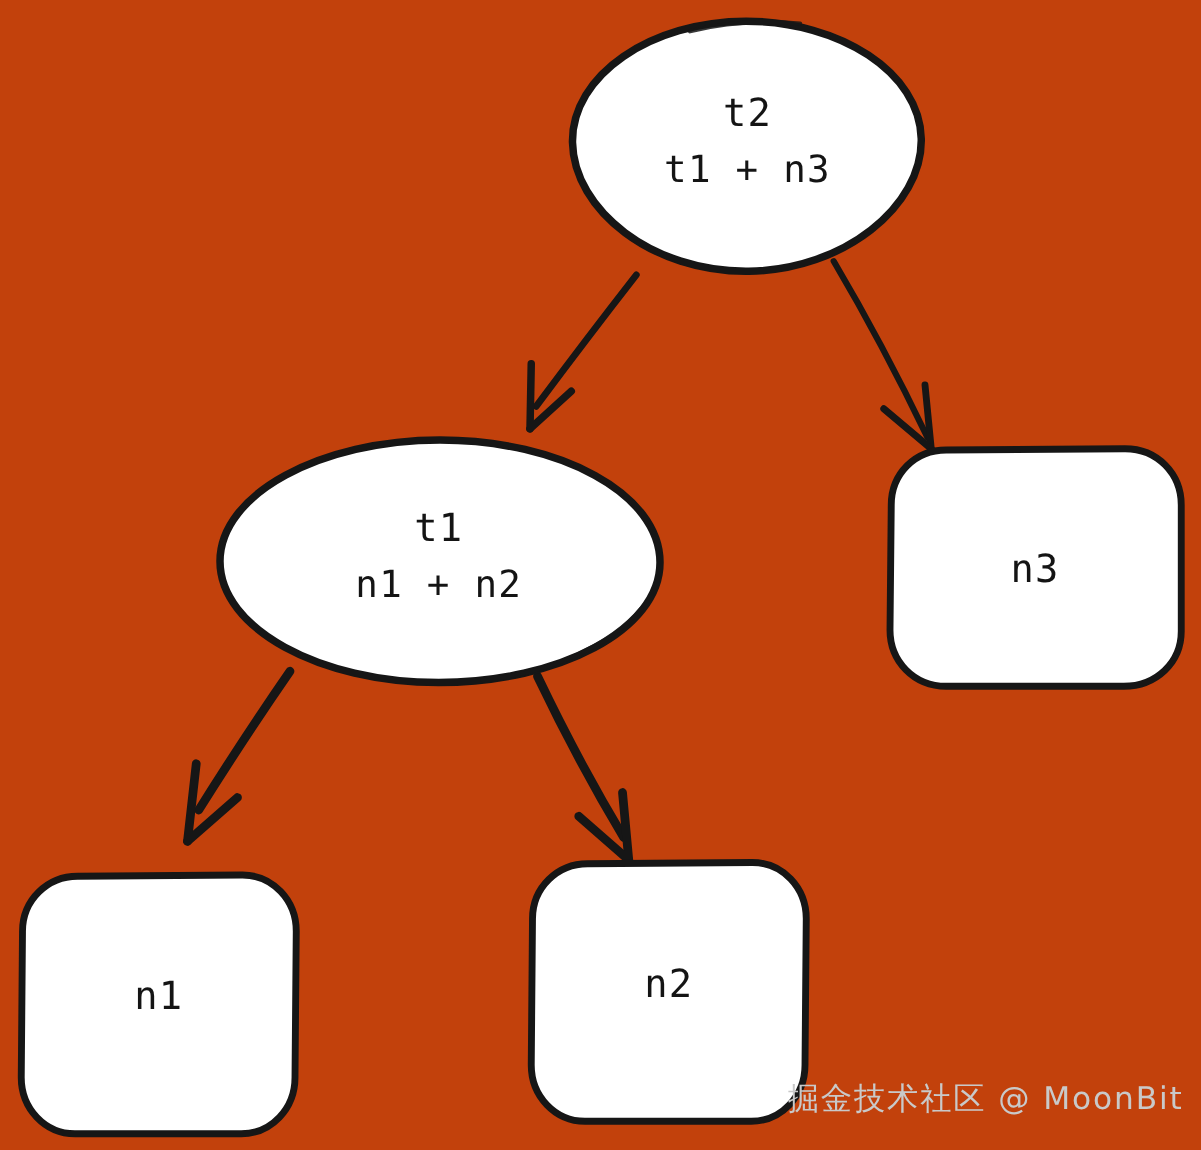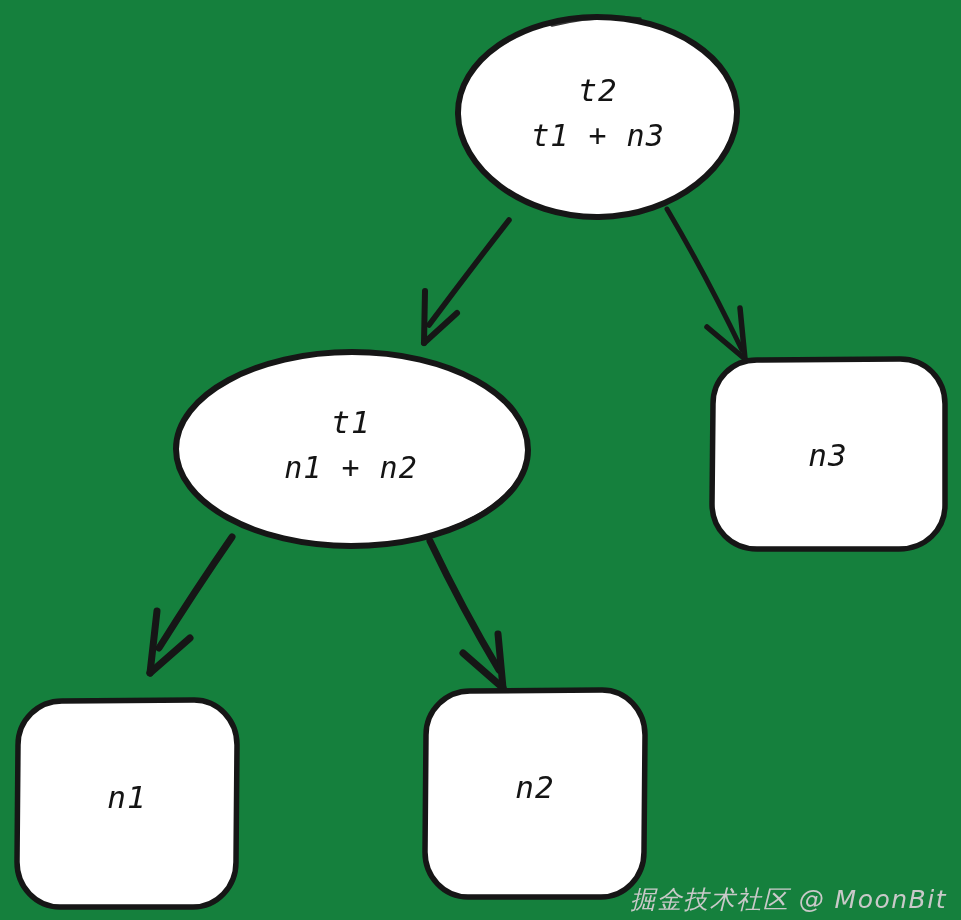--- a/index.html
+++ b/index.html
@@ -11,22 +11,21 @@
   body {
     width: 961px;
     height: 920px;
     font-family: "DejaVu Sans Mono", monospace;
     overflow: hidden;
   }
   #diagram-root {
     position: relative;
     width: 961px;
     height: 920px;
-    background: #15803d;
-    font-style: italic;
+    background: #c2410c;
   }
   #diagram-svg {
     position: absolute;
     top: 0;
     left: 0;
     width: 961px;
     height: 920px;
   }
   .node-stroke {
     fill: #ffffff;
@@ -55,21 +54,21 @@
   }
   .label-big {
     font-size: 31px;
   }
   .label-mid {
     font-size: 30px;
   }
   .watermark-text {
     position: absolute;
     right: 14px;
-    bottom: 4px;
+    bottom: 25px;
     font-family: "DejaVu Sans", sans-serif;
     font-size: 25px;
     color: #c9c9c9;
     letter-spacing: 1.5px;
     white-space: nowrap;
     user-select: none;
   }
 </style>
 </head>
 <body>

